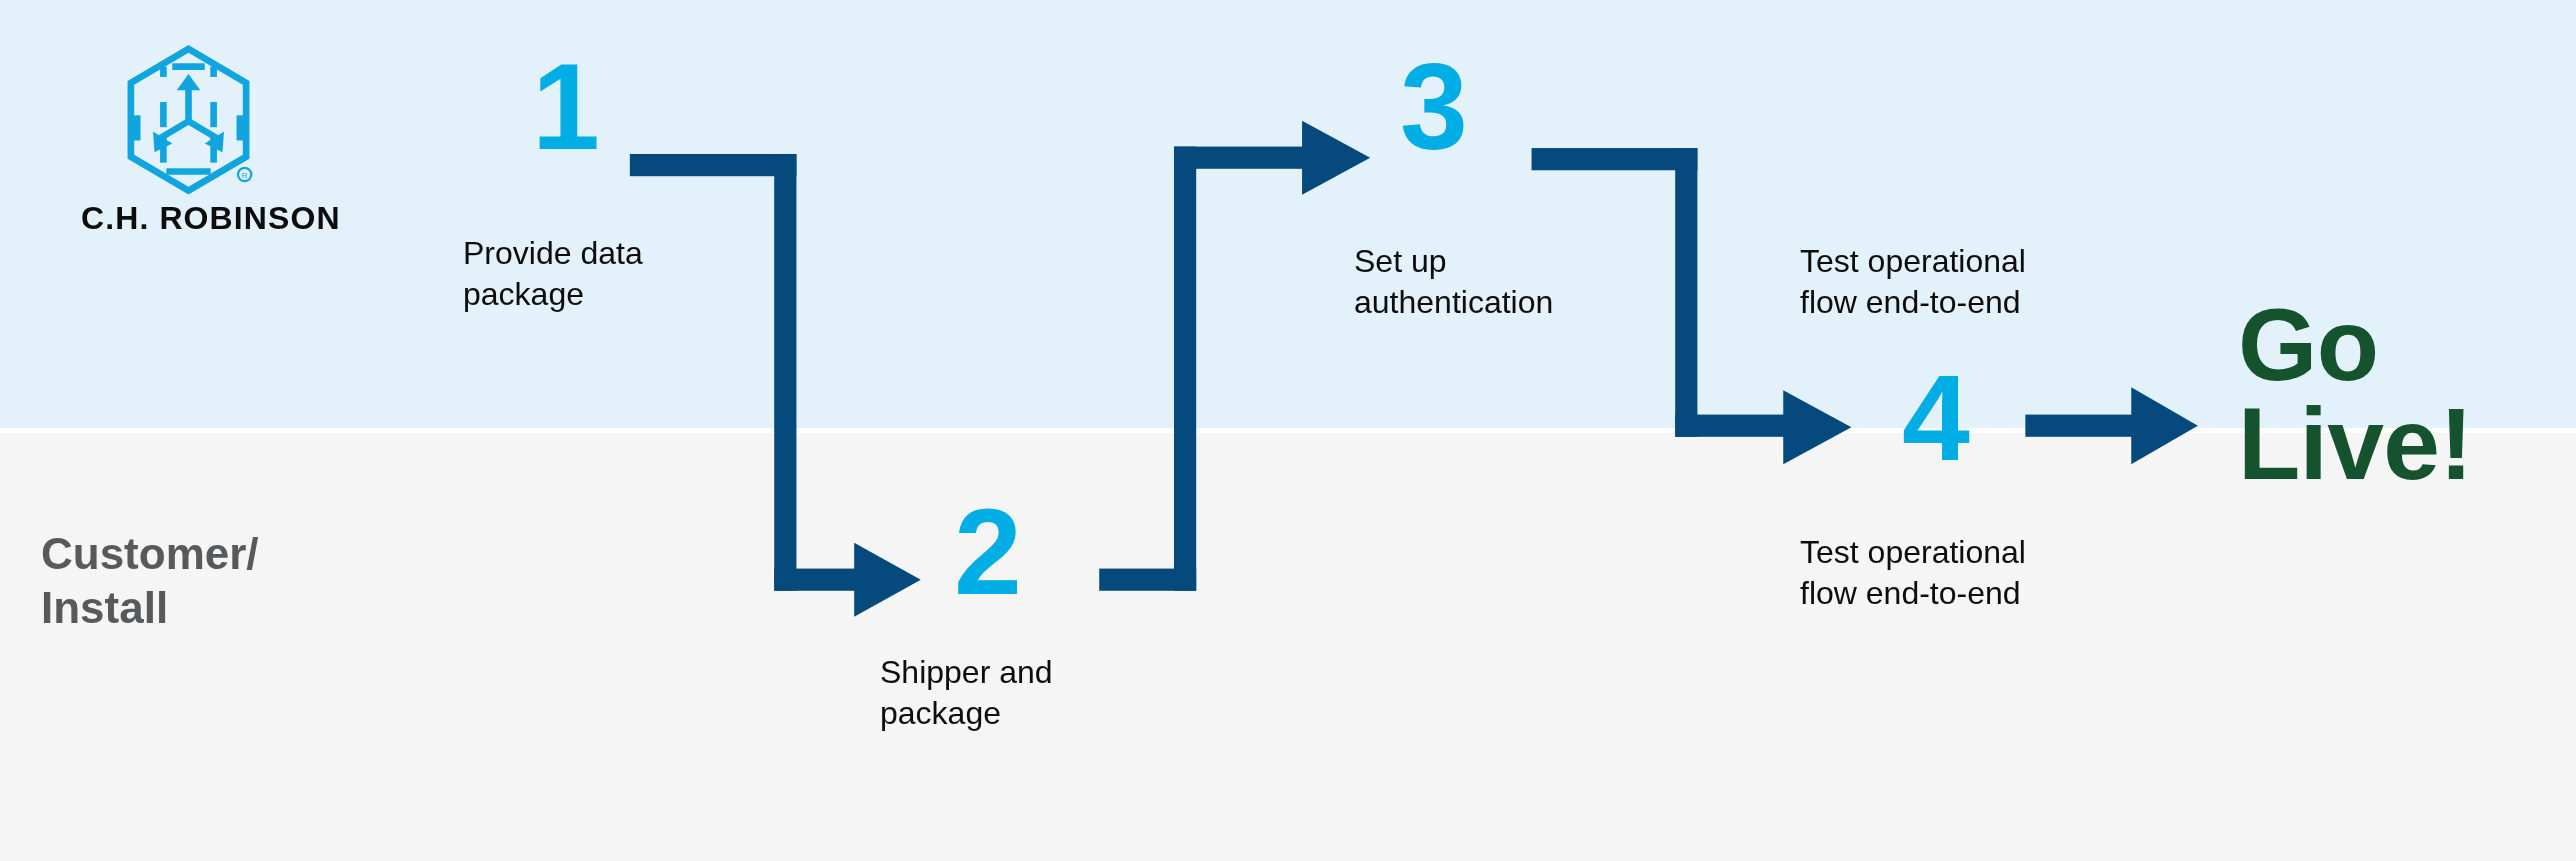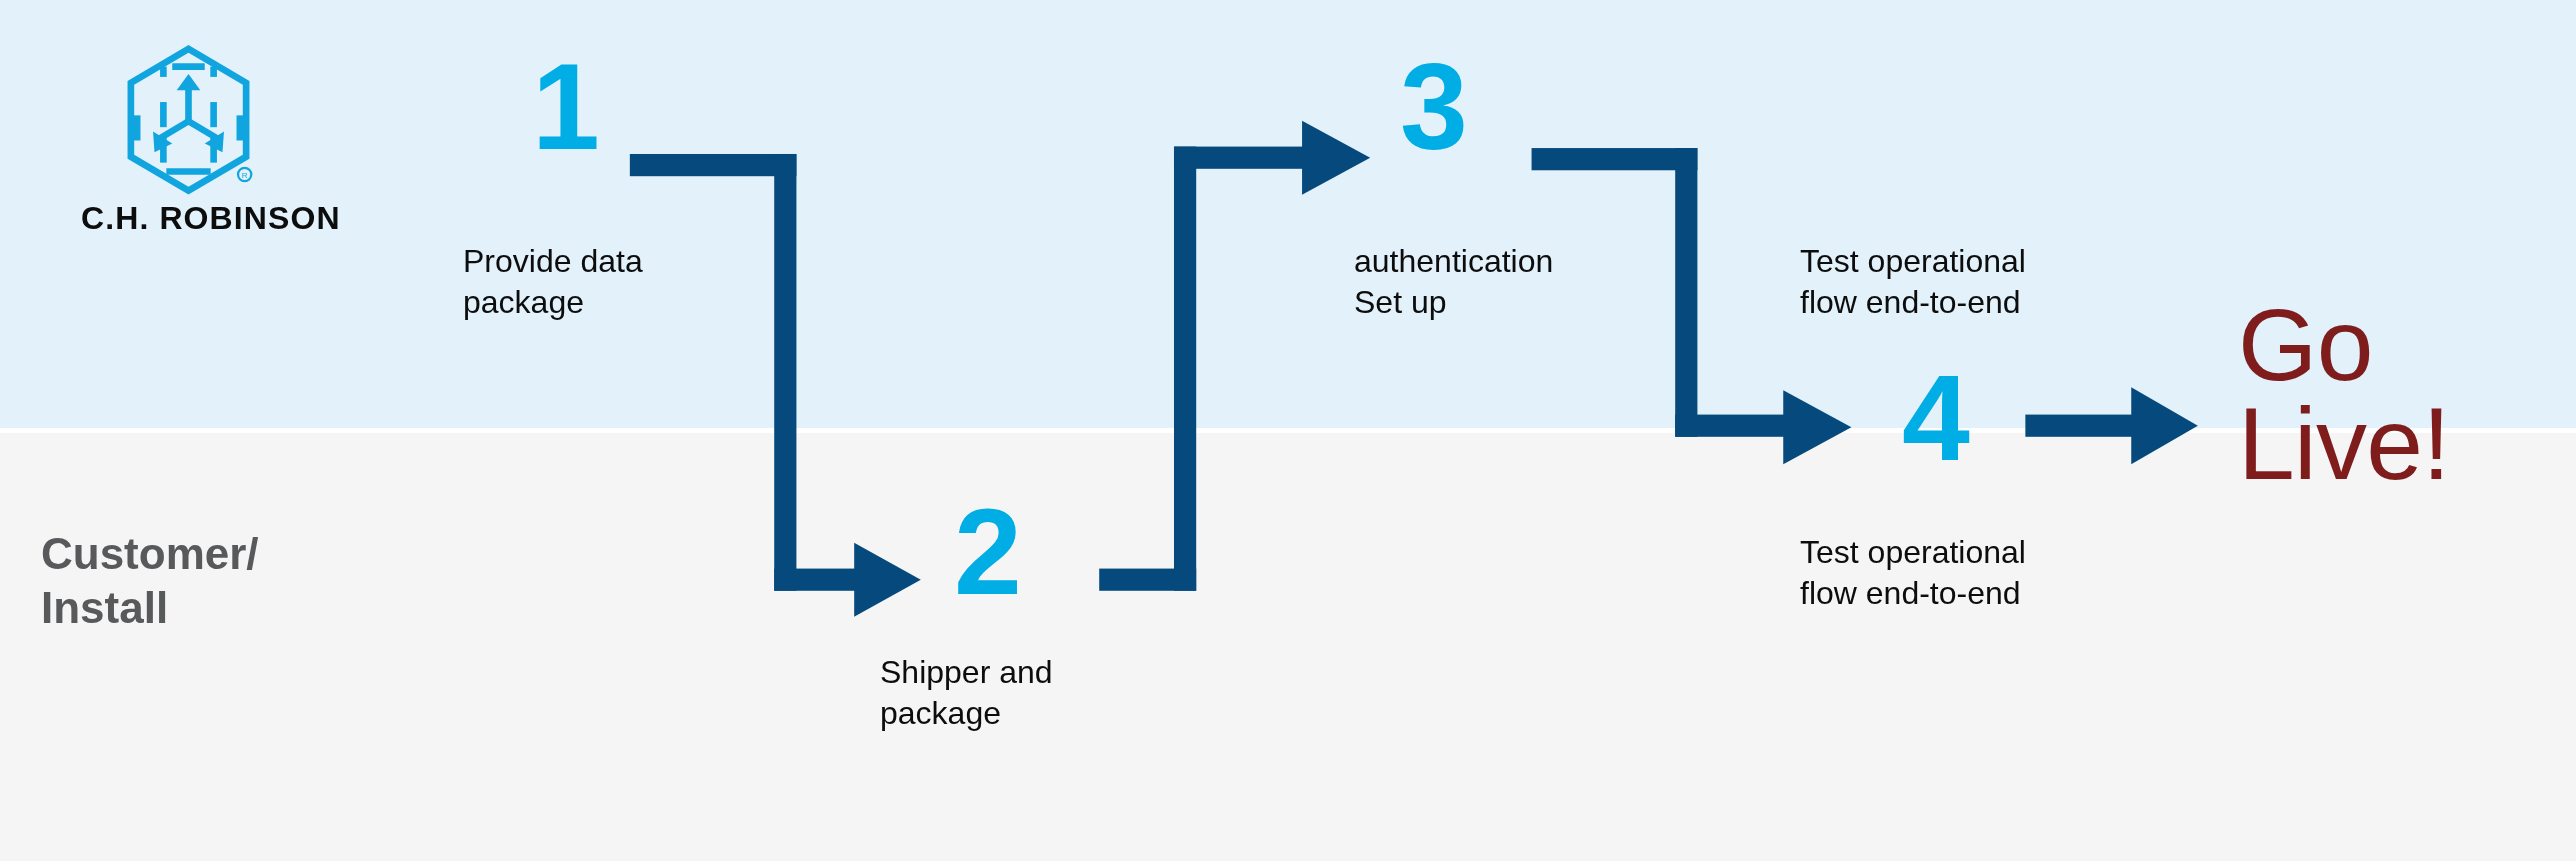--- a/index.html
+++ b/index.html
@@ -44,30 +44,30 @@
   #num-1{left:532px;top:53px;}
   #num-2{left:954px;top:498px;}
   #num-3{left:1400px;top:53px;}
   #num-4{left:1902px;top:364px;}
 
   
   .step-cap{
     position:absolute;
     font-size:32px;line-height:1.28;font-weight:400;color:#0d0d0d;
   }
-  #cap-1{left:463px;top:241px;width:296px;}
+  #cap-1{left:463px;top:233px;width:296px;}
   #cap-2{left:880px;top:652px;width:296px;}
   #cap-3{left:1354px;top:241px;width:311px;}
   #cap-4a{left:1800px;top:241px;width:311px;}
   #cap-4b{left:1800px;top:532px;width:311px;}
 
   
   .go-live{
     position:absolute;left:2238px;top:296px;width:326px;
-    font-size:102px;line-height:0.97;font-weight:400;color:#7f1d1d;
+    font-size:102px;line-height:0.97;font-weight:700;color:#14532d;
     letter-spacing:-0.7px;
   }
 </style>
 </head>
 <body>
 
 <div id="stage">
 
   <div class="band-top"></div>
   <div class="band-bottom"></div>
@@ -151,22 +151,22 @@
   </div>
 
   <div class="step-num" id="num-2">2</div>
   <div class="step-cap" id="cap-2">
     <div>Shipper and</div>
     <div>package</div>
   </div>
 
   <div class="step-num" id="num-3">3</div>
   <div class="step-cap" id="cap-3">
+    <div>Set up</div>
     <div>authentication</div>
-    <div>Set up</div>
   </div>
 
   <div class="step-cap" id="cap-4a">
     <div>Test operational</div>
     <div>flow end-to-end</div>
   </div>
 
   <div class="step-num" id="num-4">4</div>
   <div class="step-cap" id="cap-4b">
     <div>Test operational</div>

